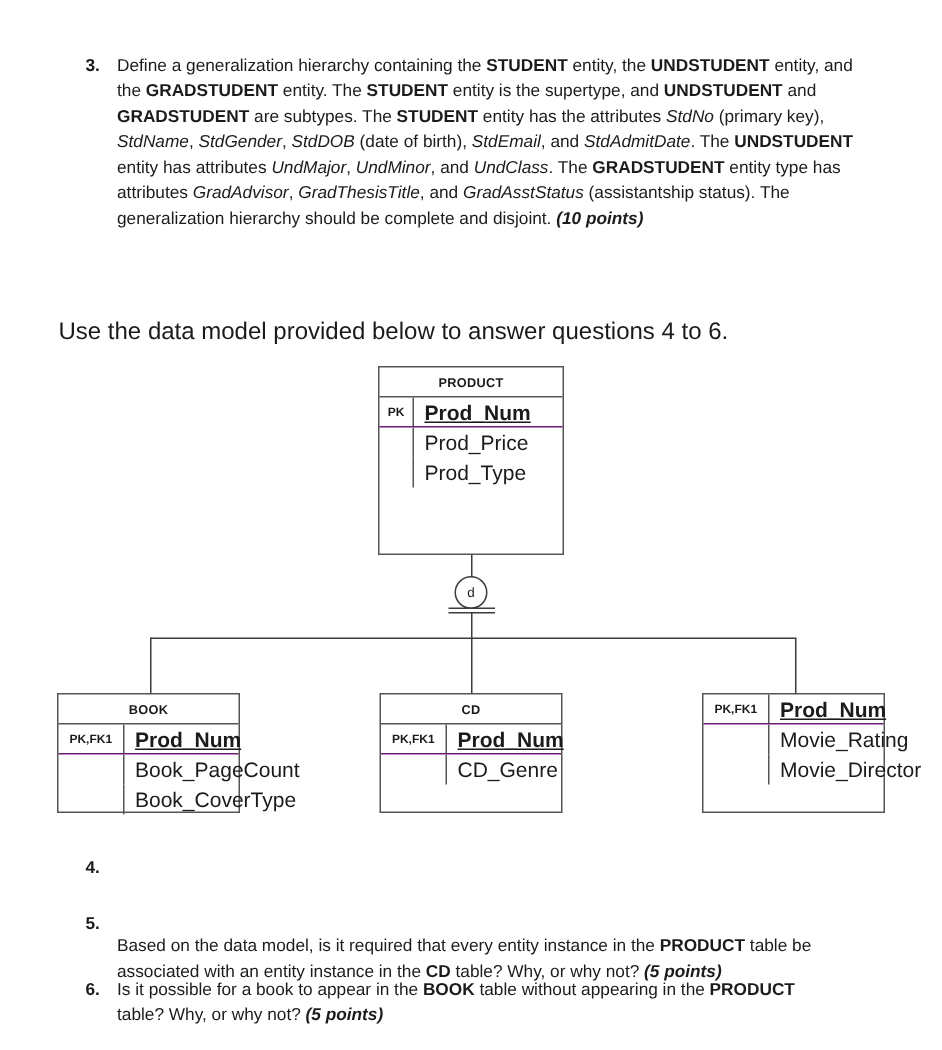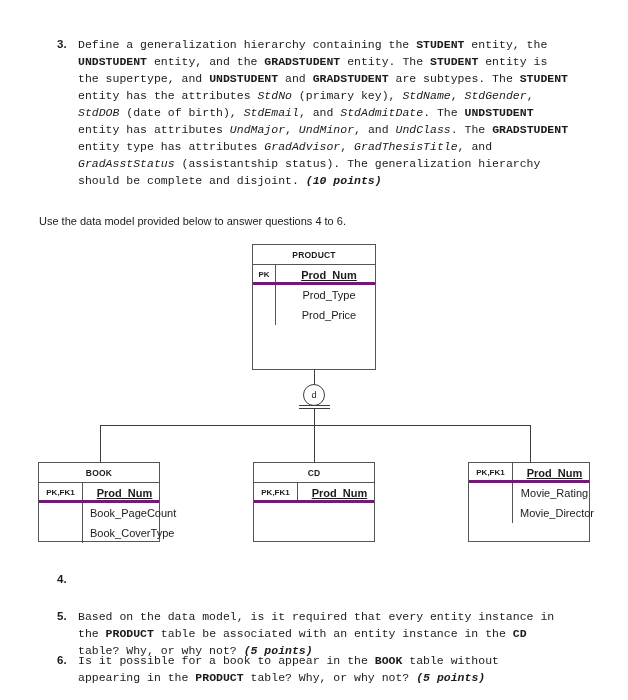--- a/index.html
+++ b/index.html
@@ -27,40 +27,39 @@
     font-size: 11.5px;
     width: 21px;
     flex: 0 0 21px;
     text-align: left;
     line-height: 17px;
   }
   .q-body {
     font-size: 11.5px;
     line-height: 17px;
     text-align: left;
-    font-family: Liberation Mono, monospace;
   }
   b { font-weight: bold; }
   i { font-style: italic; }
   .pts { font-style: italic; font-weight: bold; }
 
   #q3 { left: 57px; top: 36px; width: 515px; }
   #q3 .q-body { width: 494px; }
 
   #instruction {
     position: absolute;
     left: 39px;
     top: 213px;
-    font-size: 11px;
+    font-size: 16px;
     line-height: 17px;
   }
 
   #q4 { left: 57px; top: 571px; width: 515px; }
   #q5 { left: 57px; top: 608px; width: 515px; }
-  #q5 .q-body { width: 494px; }
+  #q5 .q-body { width: 494px; margin-top: 15px; }
   #q6 { left: 57px; top: 652px; width: 515px; }
   #q6 .q-body { width: 470px; }
 
   
   #erd {
     position: absolute;
     left: 0;
     top: 240px;
     width: 628px;
     height: 310px;
@@ -81,38 +80,37 @@
     line-height: 20px;
     border-bottom: 1px solid #555555;
     box-sizing: border-box;
   }
   .attr-row {
     display: flex;
     height: 20px;
     box-sizing: border-box;
   }
   .attr-row.pk-row {
-    border-bottom: 3px solid #701a75;
+    border-bottom: 1px solid #701a75;
   }
   .key-cell {
     border-right: 1px solid #555555;
     box-sizing: border-box;
     font-size: 8px;
     font-weight: bold;
     line-height: 20px;
     text-align: center;
     flex: 0 0 auto;
   }
   .attr-cell {
-    font-size: 11px;
+    font-size: 14px;
     line-height: 20px;
     padding-left: 7px;
     flex: 1 1 auto;
     white-space: nowrap;
-    text-align: center;
   }
   .attr-cell.underline {
     text-decoration: underline;
     font-weight: bold;
   }
 
   
   #product {
     left: 252px;
     top: 4px;
@@ -196,25 +194,25 @@
 <div id="erd">
 
   <div class="entity" id="product">
     <div class="ent-title">PRODUCT</div>
     <div class="attr-row pk-row">
       <div class="key-cell">PK</div>
       <div class="attr-cell underline">Prod_Num</div>
     </div>
     <div class="attr-row">
       <div class="key-cell"></div>
+      <div class="attr-cell">Prod_Price</div>
+    </div>
+    <div class="attr-row">
+      <div class="key-cell"></div>
       <div class="attr-cell">Prod_Type</div>
-    </div>
-    <div class="attr-row">
-      <div class="key-cell"></div>
-      <div class="attr-cell">Prod_Price</div>
     </div>
   </div>
 
   <div class="vline" id="line-prod-circle"></div>
   <div id="disjoint-circle">d</div>
   <div id="complete-bar-1"></div>
   <div id="complete-bar-2"></div>
   <div class="vline" id="line-circle-bus"></div>
   <div class="hline" id="bus"></div>
   <div class="vline" id="drop-book"></div>
@@ -236,20 +234,24 @@
       <div class="attr-cell">Book_CoverType</div>
     </div>
   </div>
 
   <div class="entity subtype" id="cd">
     <div class="ent-title">CD</div>
     <div class="attr-row pk-row">
       <div class="key-cell">PK,FK1</div>
       <div class="attr-cell underline">Prod_Num</div>
     </div>
+    <div class="attr-row">
+      <div class="key-cell"></div>
+      <div class="attr-cell">CD_Genre</div>
+    </div>
   </div>
 
   <div class="entity subtype" id="movie">
     <div class="attr-row pk-row">
       <div class="key-cell">PK,FK1</div>
       <div class="attr-cell underline">Prod_Num</div>
     </div>
     <div class="attr-row">
       <div class="key-cell"></div>
       <div class="attr-cell">Movie_Rating</div>

